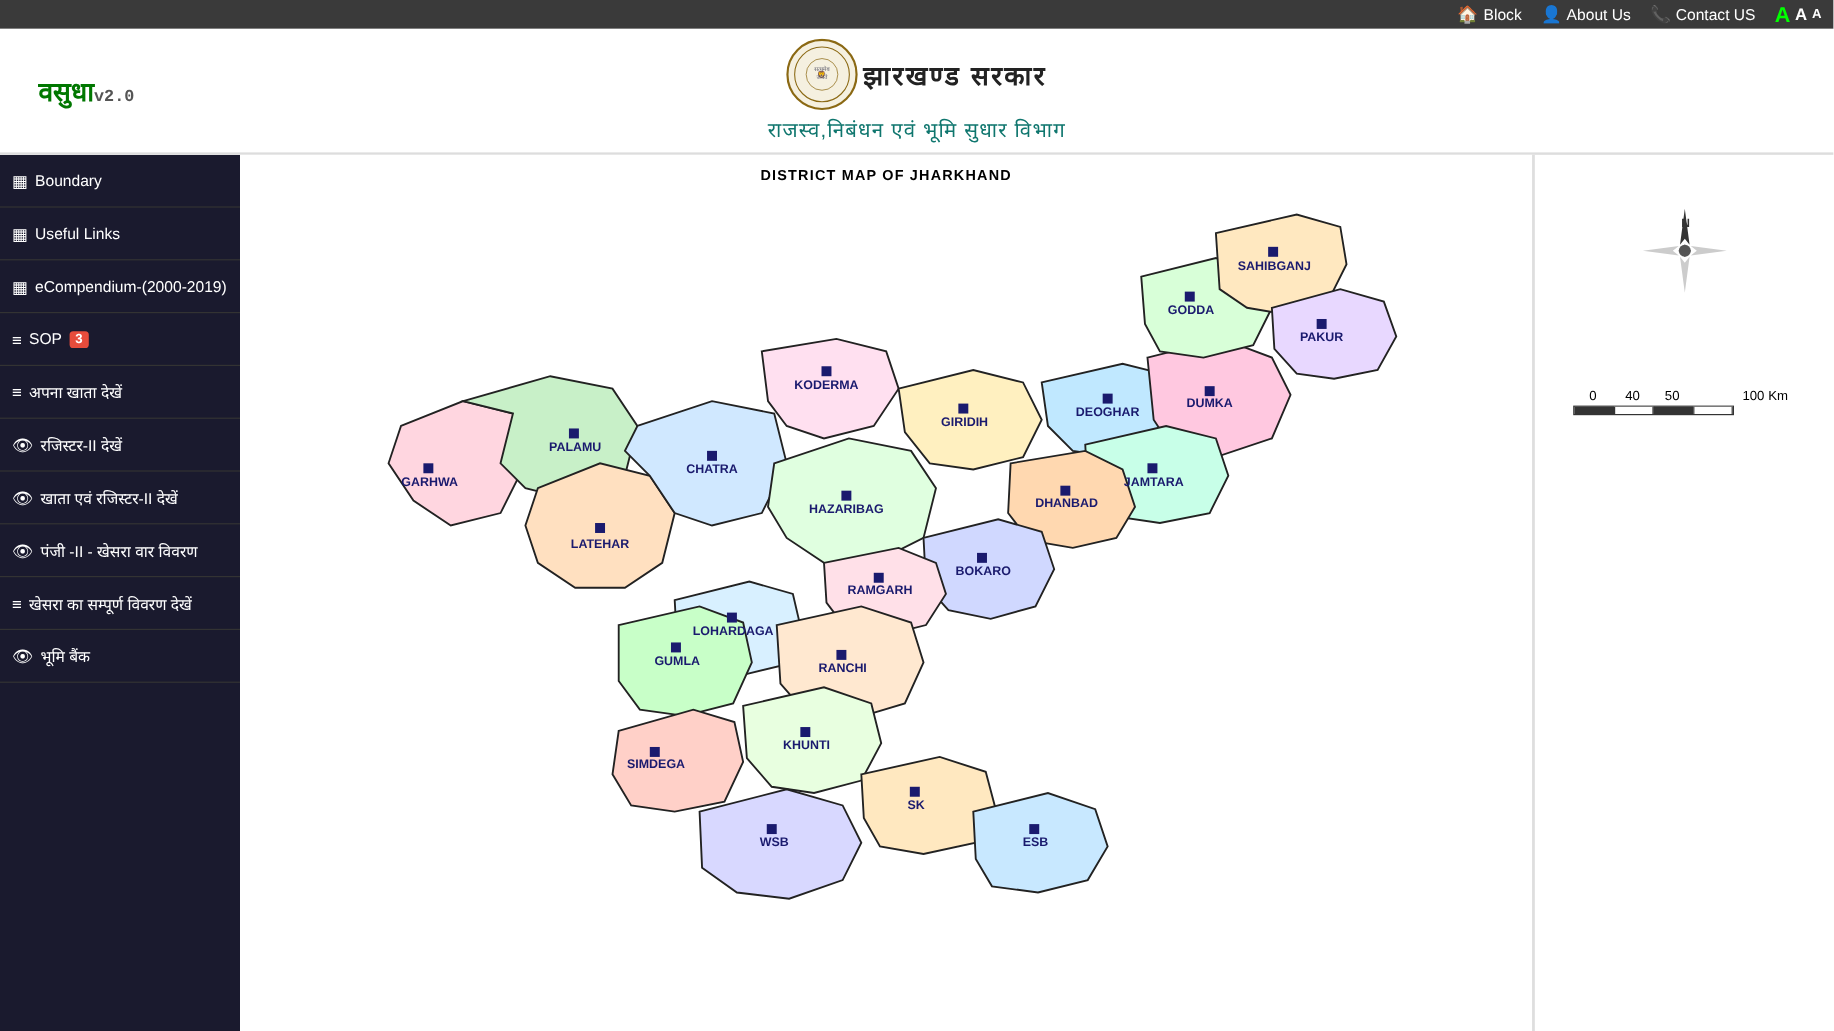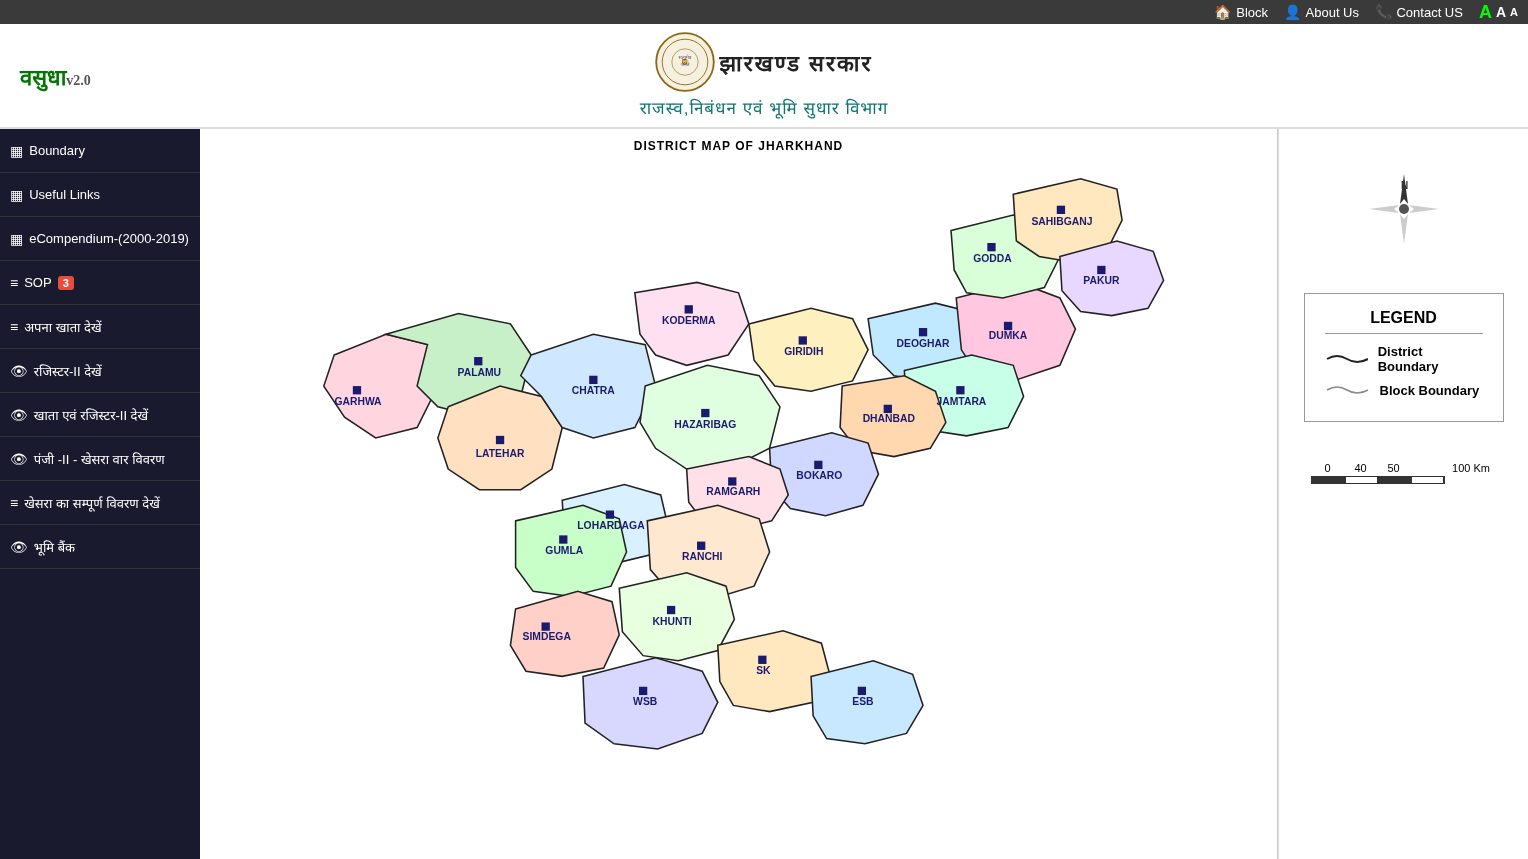--- a/index.html
+++ b/index.html
@@ -59,27 +59,27 @@
       display: flex;
       align-items: center;
       gap: 4px;
     }
     .header-emblem {
       width: 60px;
       height: 60px;
     }
     .vasudha-brand {
       position: absolute;
-      left: 20px;
+      left: 32px;
       top: 50%;
       transform: translateY(-50%);
       font-size: 22px;
       font-weight: bold;
       color: #007700;
-      font-family: Liberation Serif, serif;
+      font-family: Liberation Mono, monospace;
     }
     .vasudha-brand .version {
       font-size: 14px;
       color: #555;
     }
 
     
     .main-layout {
       display: flex;
       height: calc(859px - 24px - 90px);
@@ -417,35 +417,20 @@
 
         <circle cx="40" cy="40" r="5" fill="#555"></circle>
 
         <text x="37" y="20" font-size="10" font-weight="bold" fill="#333">N</text>
 
         <line x1="40" y1="35" x2="40" y2="45" stroke="#555" stroke-width="1"></line>
         <line x1="35" y1="40" x2="45" y2="40" stroke="#555" stroke-width="1"></line>
       </svg>
     </div>
 
-    <div class="legend-box">
-      <div class="legend-title">LEGEND</div>
-      <div class="legend-item">
-        <svg width="45" height="16">
-          <path d="M2,8 Q12,2 22,8 Q32,14 43,8" fill="none" stroke="#222" stroke-width="2"></path>
-        </svg>
-        <span>District Boundary</span>
-      </div>
-      <div class="legend-item">
-        <svg width="45" height="16">
-          <path d="M2,8 Q12,2 22,8 Q32,14 43,8" fill="none" stroke="#888" stroke-width="1.5"></path>
-        </svg>
-        <span>Block Boundary</span>
-      </div>
-    </div>
 
     <div class="scale-bar">
       <div class="scale-labels">
         <span>0</span>
         <span>40</span>
         <span>50</span>
         <span style="width:50px;margin-left:36px;">100 Km</span>
       </div>
       <div class="scale-bar-graphic">
         <div class="scale-seg-dark"></div>

